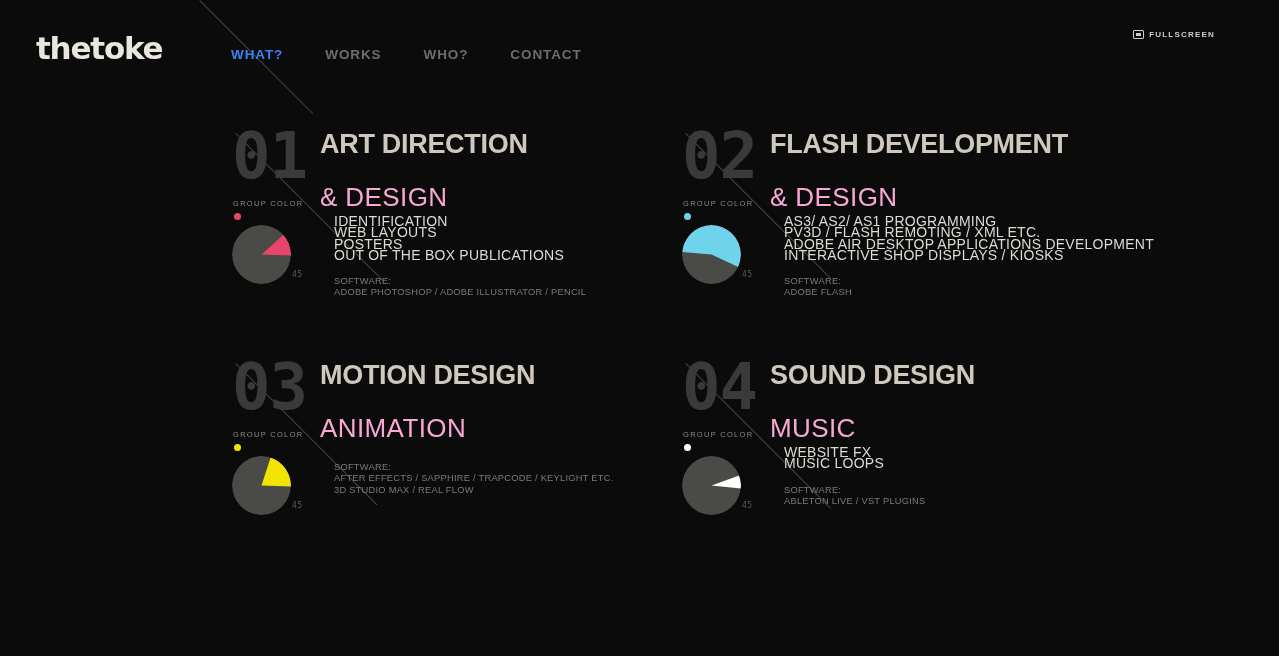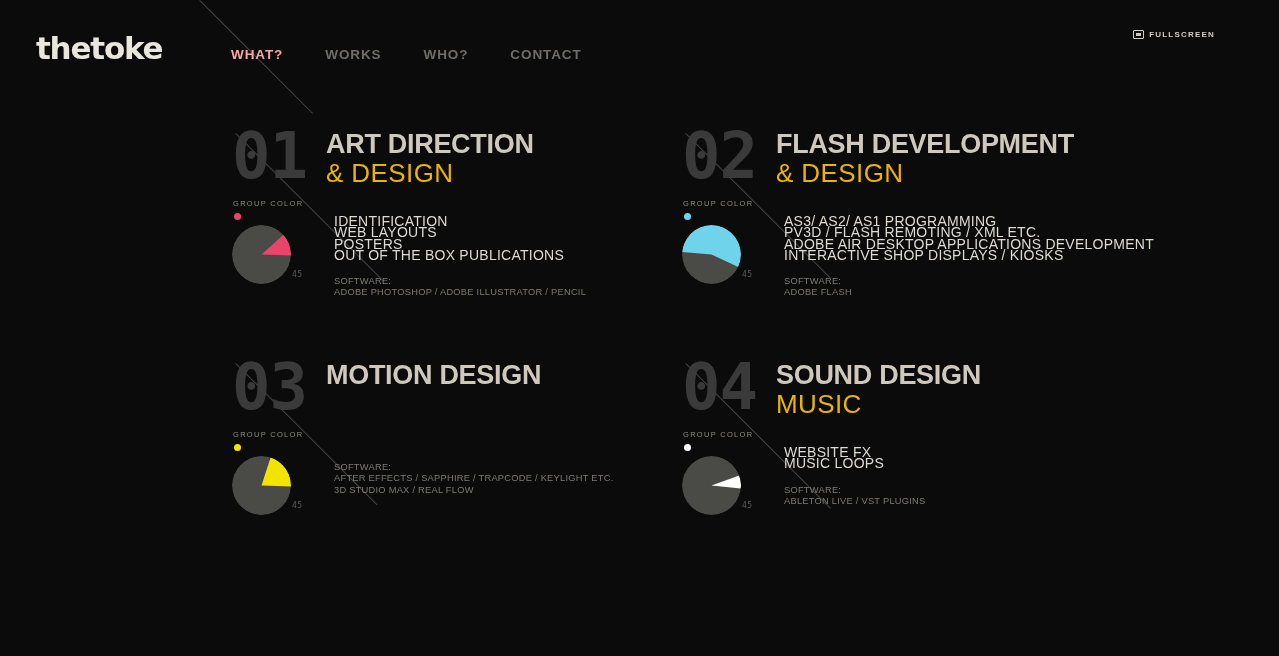--- a/index.html
+++ b/index.html
@@ -31,21 +31,21 @@
     line-height:1;
   }
   #nav { position:absolute; left:231px; top:47px; display:flex; gap:0; }
   .nav-item {
     font-size:13.5px; font-weight:bold; letter-spacing:0.9px;
     color:#6f6d6a; text-transform:uppercase; cursor:pointer;
     padding-right:42px; line-height:1.2;
     font-family:"Liberation Sans", sans-serif;
     background:none; border:none;
   }
-  .nav-item.active { color:#fca5a5; }
+  .nav-item.active { color:#3b82f6; }
 
   #fullscreen {
     position:absolute; right:33px; top:30px;
     display:flex; align-items:center; gap:5px;
     color:#cfccc5; font-size:8px; letter-spacing:1.2px;
     font-weight:bold; cursor:pointer; text-transform:uppercase;text-align:center;
   }
   #fullscreen .fs-icon {
     width:11px; height:9px; position:relative;
     border:1px solid #cfccc5; border-radius:1px;
@@ -57,30 +57,31 @@
   }
 
   
   .service { position:absolute; width:560px; }
   .num {
     position:absolute; left:0; top:0;
     font-size:64px; font-weight:bold; letter-spacing:-1px;
     color:#3a3a3a; line-height:1;
     font-family:"DejaVu Sans Mono", monospace;
   }
-  .headings { position:absolute; left:94px; top:5px; }
+  .headings { position:absolute; left:88px; top:5px; }
   .title-main {
     font-size:27px; font-weight:bold; letter-spacing:-0.3px;
     color:#cfc9bd; text-transform:uppercase; line-height:1.12;
     white-space:nowrap;
   }
   .title-sub {
     font-size:26px; font-weight:normal; letter-spacing:0.4px;
-    color:#eab308; text-transform:uppercase; line-height:1.15;
+    color:#f9a8d4; text-transform:uppercase; line-height:1.15;
     white-space:nowrap;
+    margin-top:24px;
   }
 
   .group-label {
     position:absolute; left:1px; top:75px;
     font-size:7.5px; letter-spacing:1.3px; color:#8d8a84;
     text-transform:uppercase;
   }
   .group-dot {
     position:absolute; left:2px; top:89px;
     width:7px; height:7px; border-radius:50%;
@@ -188,20 +189,21 @@
           <div class="software">
             <div>SOFTWARE:</div>
             <div>ADOBE FLASH</div>
           </div>
         </div>
       </div>
       <div class="service" style="left: 232px; top: 355px;">
         <div class="num">03</div>
         <div class="headings">
           <div class="title-main">MOTION DESIGN</div>
+          <div class="title-sub">ANIMATION</div>
         </div>
         <div class="group-label">GROUP COLOR</div>
         <div class="group-dot" style="background:#f2e400"></div>
         <div class="pie-wrap">
           <svg class="pie" viewBox="0 0 59 59" width="59" height="59">
             <circle cx="29.5" cy="29.5" r="29.5" fill="#4a4a47"></circle>
             <path d="M 29.5 29.5 L 38.62 1.44 A 29.5 29.5 0 0 1 58.98 30.53 Z" fill="#f2e400"></path>
           </svg>
           <div class="pie-val">45</div>
         </div>

